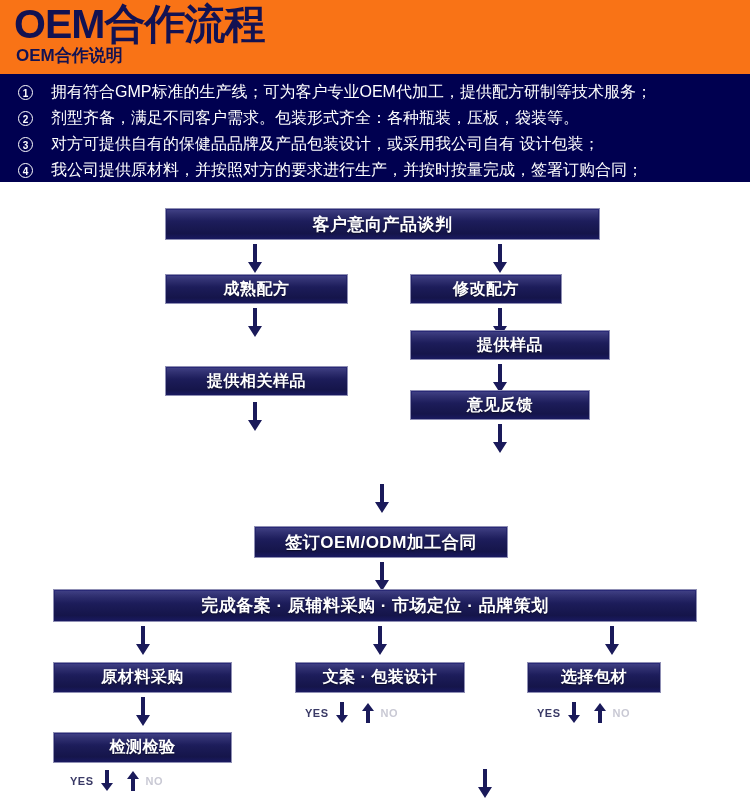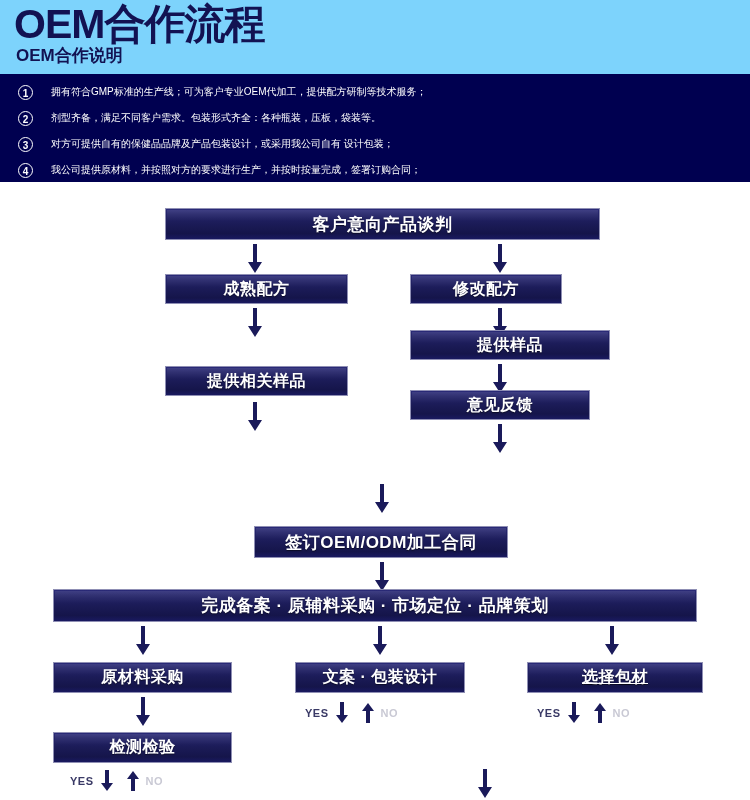--- a/index.html
+++ b/index.html
@@ -13,21 +13,21 @@
     position: relative;
     overflow: hidden;
     font-family: "Liberation Sans", "DejaVu Sans", sans-serif;
   }
 
   
   #header-area {
     position: absolute;
     left: 0; top: 0;
     width: 750px; height: 74px;
-    background: #7dd3fc;
+    background: #f97316;
   }
   #main-title {
     position: absolute;
     left: 14px; top: 2px;
     font-size: 41px;
     font-weight: 700;
     letter-spacing: -1px;
     color: #121252;
     line-height: 44px;
     white-space: nowrap;
@@ -65,21 +65,21 @@
     font-size: 10px;
     font-weight: 700;
     line-height: 15px;
     text-align: center;
     flex: 0 0 auto;
     margin-right: 18px;
     box-sizing: border-box;
   }
   .note-text {
     color: #ffffff;
-    font-size: 10px;
+    font-size: 16px;
     font-weight: 400;
     line-height: 16px;
   }
 
   
   #flow-area {
     position: absolute;
     left: 0; top: 182px;
     width: 750px; height: 618px;
     background: #ffffff;
@@ -255,21 +255,21 @@
       </svg>
   </div>
   <div class="arrow" style="left:601px; top:444px;">
     <svg width="22" height="30" viewBox="0 0 22 30">
         <path d="M9 0 h4 v18 h5 L11 29 L4 18 h5 z" fill="#1a1a5a"></path>
       </svg>
   </div>
 
   <div class="fbox" style="left:53px; top:480px; width:179px; height:31px;">原材料采购</div>
   <div class="fbox" style="left:295px; top:480px; width:170px; height:31px;">文案 · 包装设计</div>
-  <div class="fbox" style="left:527px; top:480px; width:176px; height:31px;text-decoration:underline;">选择包材</div>
+  <div class="fbox" style="left:527px; top:480px; width:134px; height:31px;">选择包材</div>
 
   <div class="arrow" style="left:132px; top:515px;">
     <svg width="22" height="30" viewBox="0 0 22 30">
         <path d="M9 0 h4 v18 h5 L11 29 L4 18 h5 z" fill="#1a1a5a"></path>
       </svg>
   </div>
 
   <div class="yn-group" style="left:305px; top:520px;">
     <span class="yn-yes">YES</span>
     <span class="yn-arrow">

